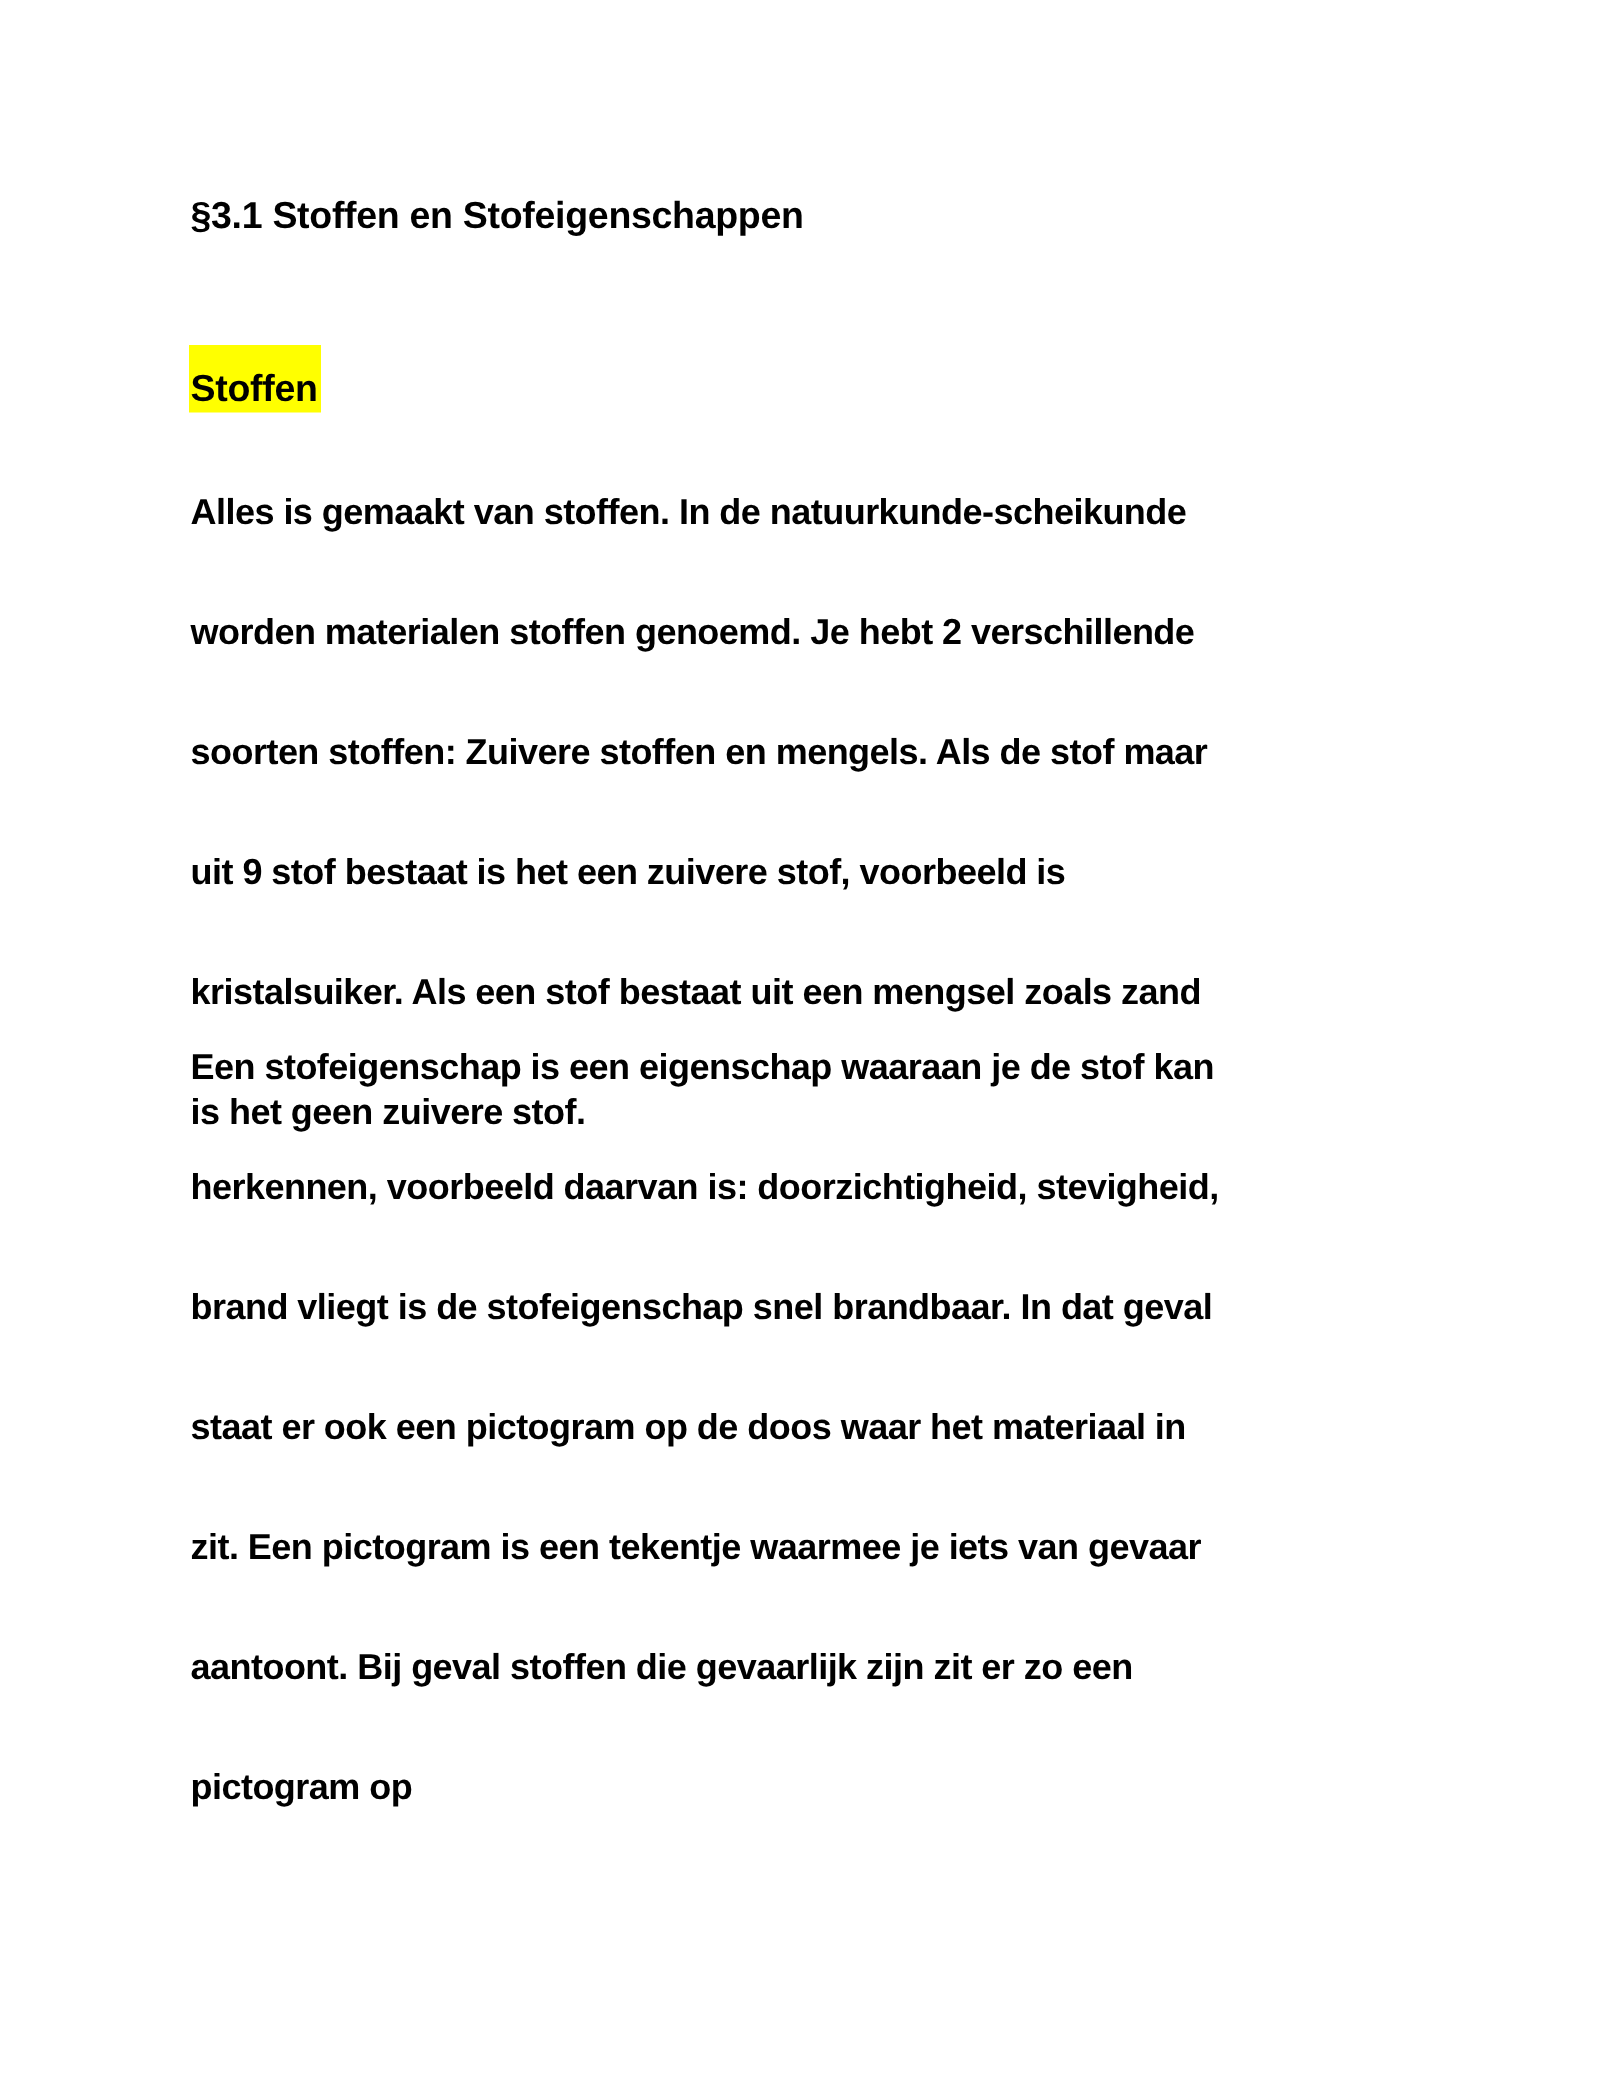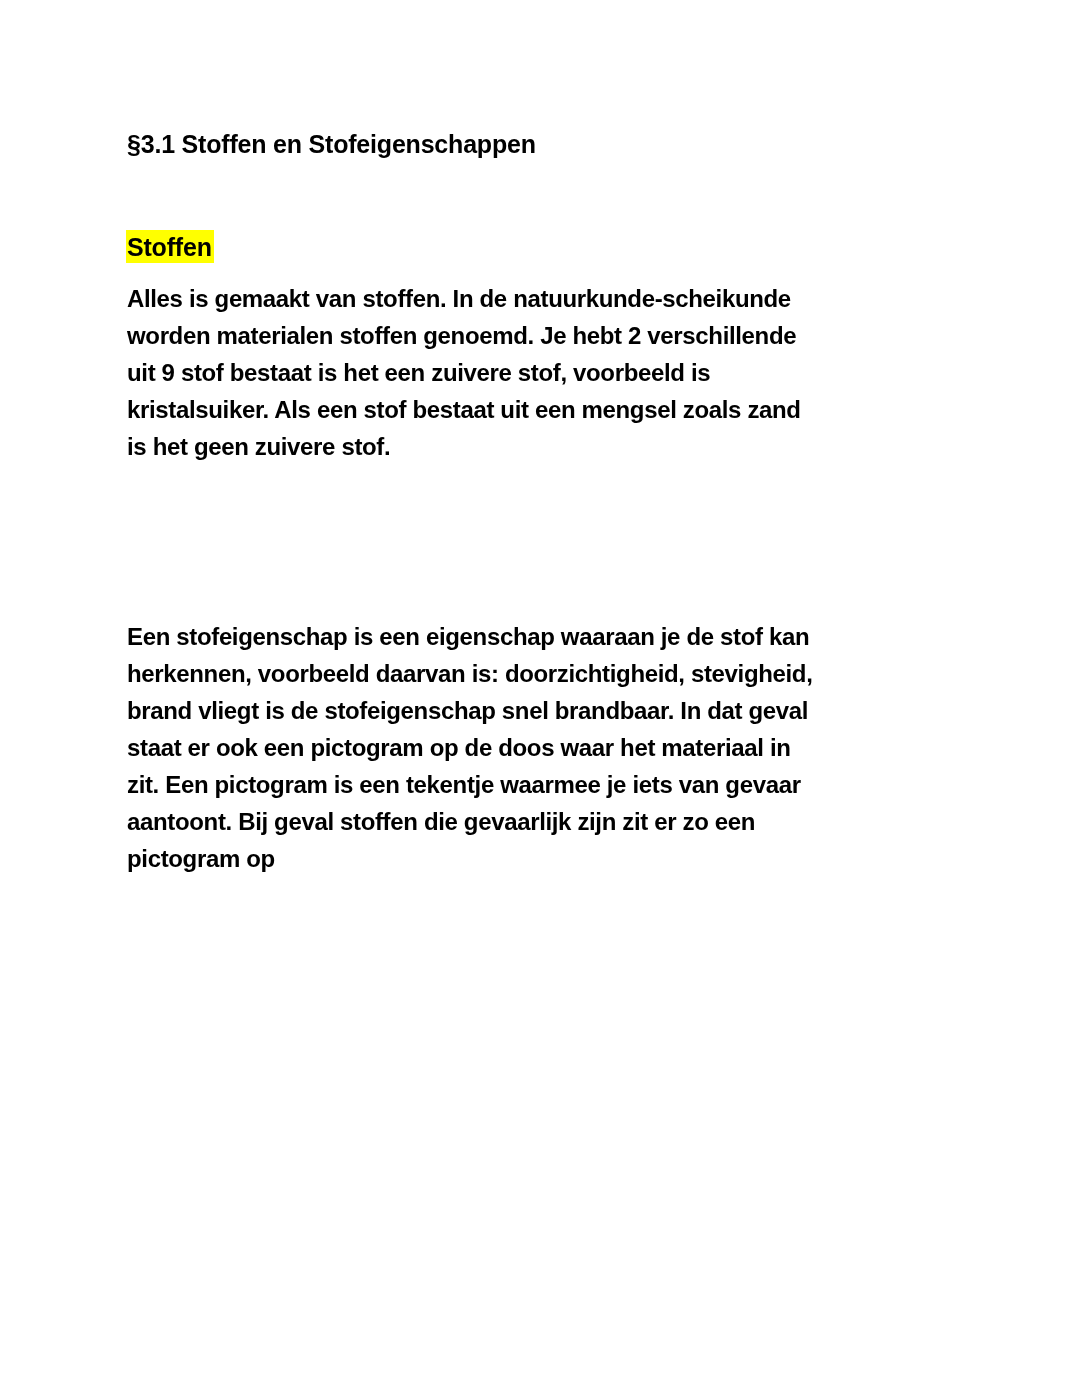--- a/index.html
+++ b/index.html
@@ -32,53 +32,55 @@
       letter-spacing: -0.2px;
     }
     .section-heading {
       position: absolute;
       left: 126px;
       font-size: 25px;
       font-weight: 900;
       line-height: 32px;
       white-space: nowrap;
       background: #ffff00;
-      padding: 1px 2px 0 1px;
+      padding: 13px 2px 0 1px;
       letter-spacing: -0.2px;
     }
     .h-stoffen { top: 230px; }
     .h-eigenschappen { top: 568px; }
     .para {
       position: absolute;
       left: 127px;
       width: 830px;
       font-size: 24px;
       font-weight: 900;
       line-height: 37px;
     }
     .para .line {
       display: block;
       white-space: nowrap;
       letter-spacing: -0.35px;
+      margin-top: 43px;
     }
     .p-stoffen { top: 280px; }
-    .p-eigenschappen { top: 618px; }
+    .p-eigenschappen { top: 650px; }
   </style>
 </head>
 <body>
 
 <div class="page">
 
   <div class="doc-title">§3.1 Stoffen en Stofeigenschappen</div>
 
   <div class="section-heading h-stoffen">Stoffen</div>
 
   <div class="para p-stoffen">
     <span class="line">Alles is gemaakt van stoffen. In de natuurkunde-scheikunde</span>
     <span class="line">worden materialen stoffen genoemd. Je hebt 2 verschillende</span>
+    <span class="line">soorten stoffen: Zuivere stoffen en mengels. Als de stof maar</span>
     <span class="line">uit 9 stof bestaat is het een zuivere stof, voorbeeld is</span>
     <span class="line">kristalsuiker. Als een stof bestaat uit een mengsel zoals zand</span>
     <span class="line">is het geen zuivere stof.</span>
   </div>
 
 
   <div class="para p-eigenschappen">
     <span class="line">Een stofeigenschap is een eigenschap waaraan je de stof kan</span>
     <span class="line">herkennen, voorbeeld daarvan is: doorzichtigheid, stevigheid,</span>
     <span class="line">brand vliegt is de stofeigenschap snel brandbaar. In dat geval</span>

